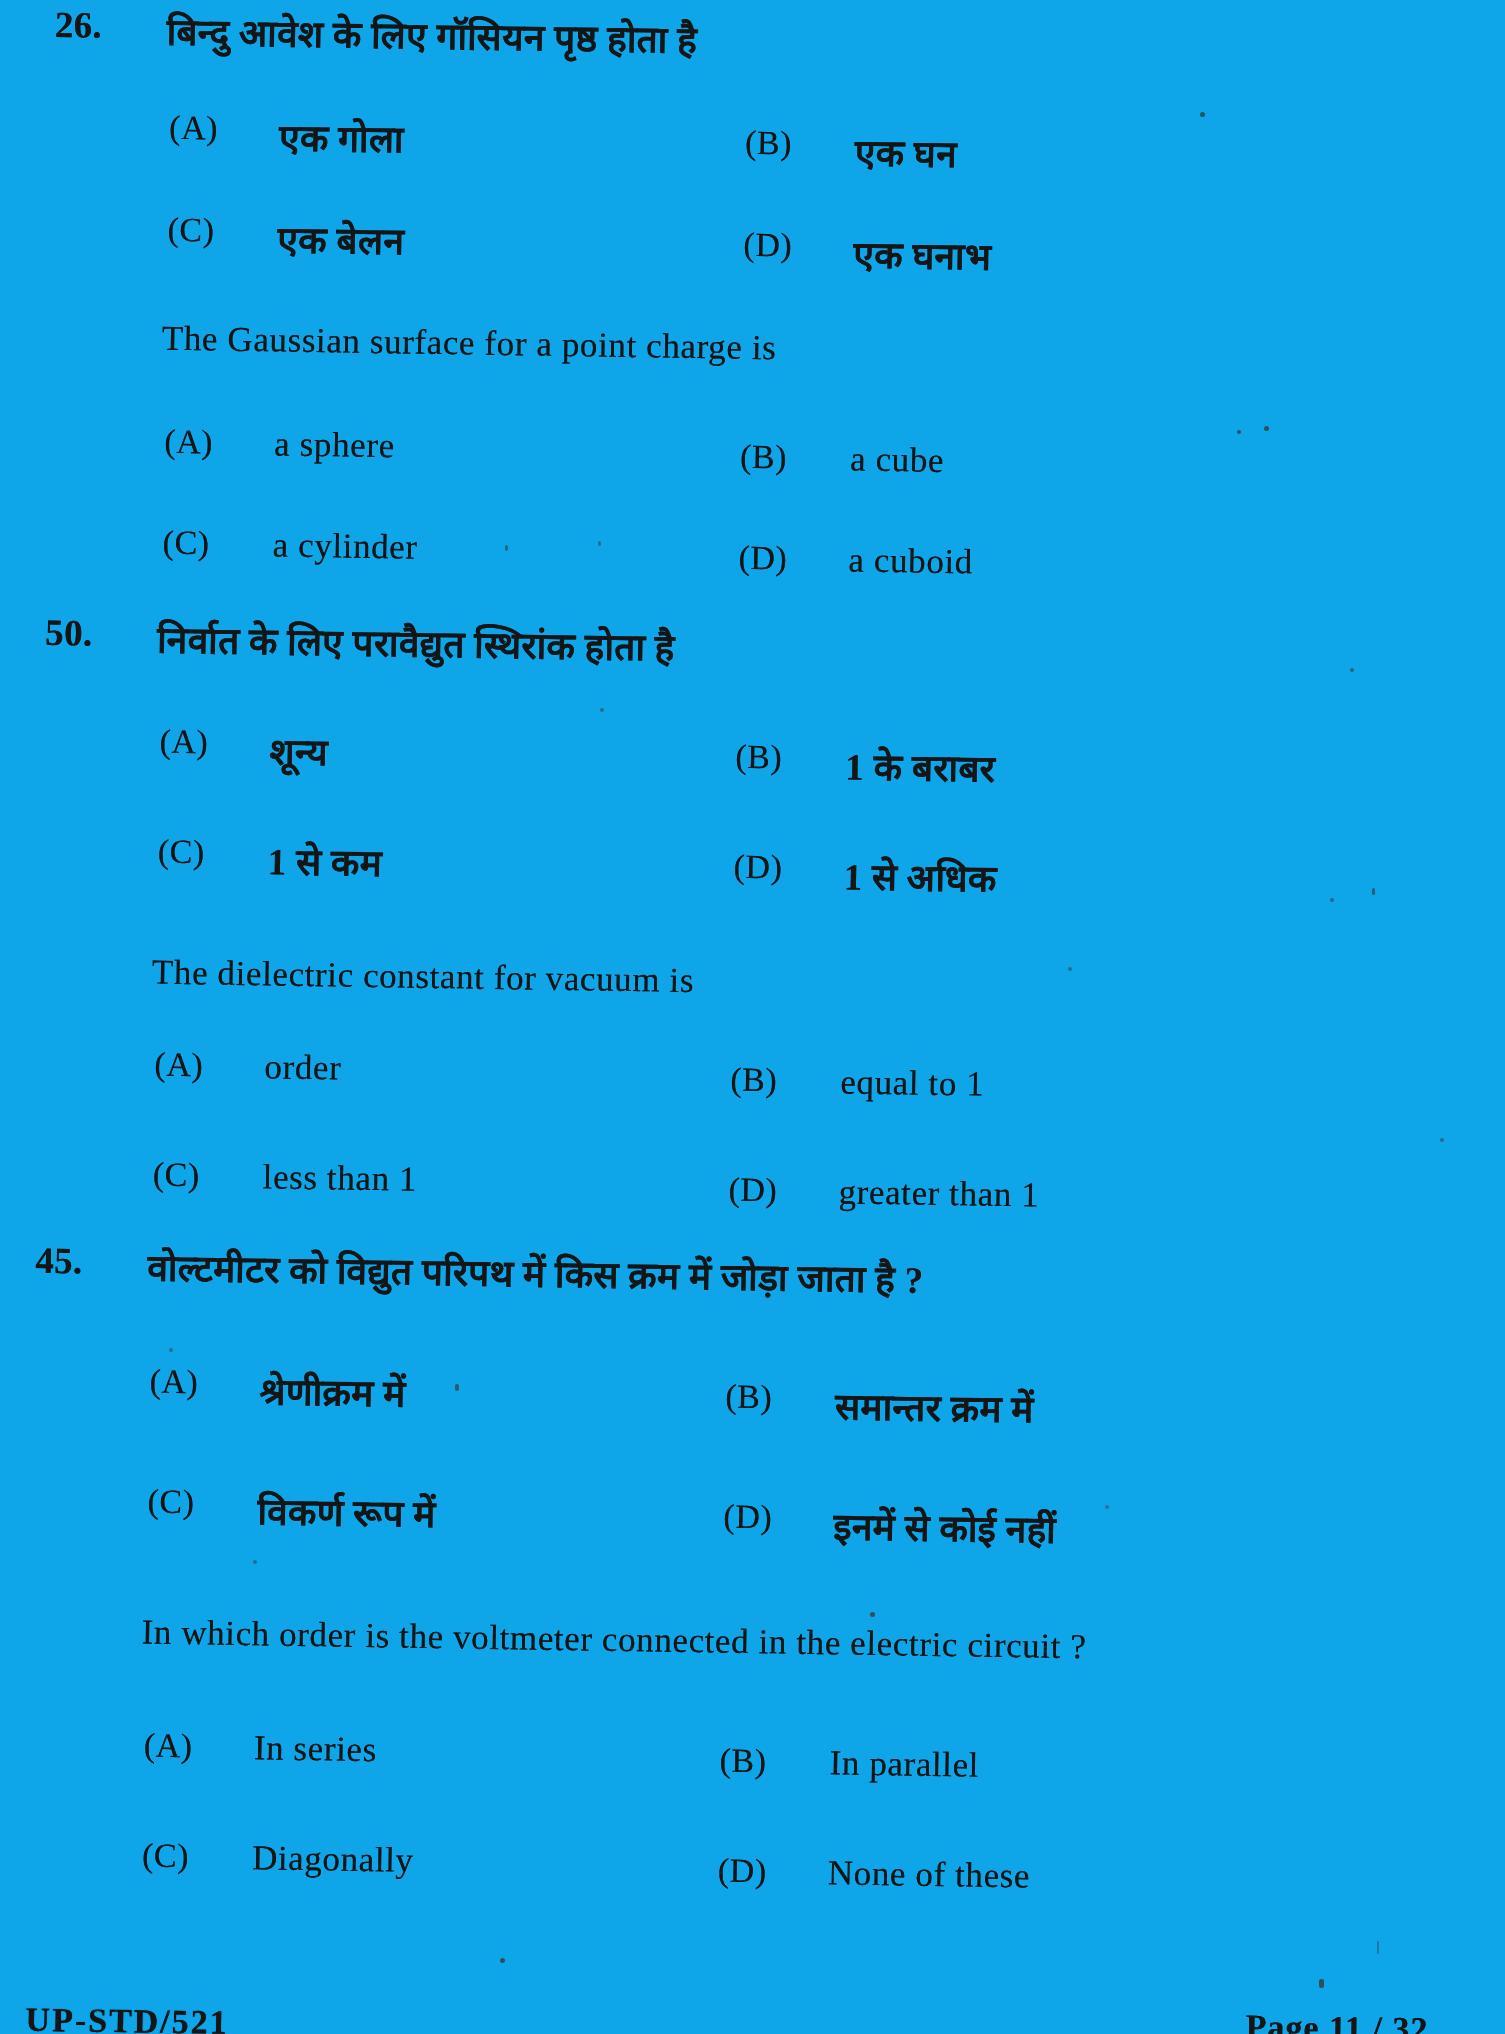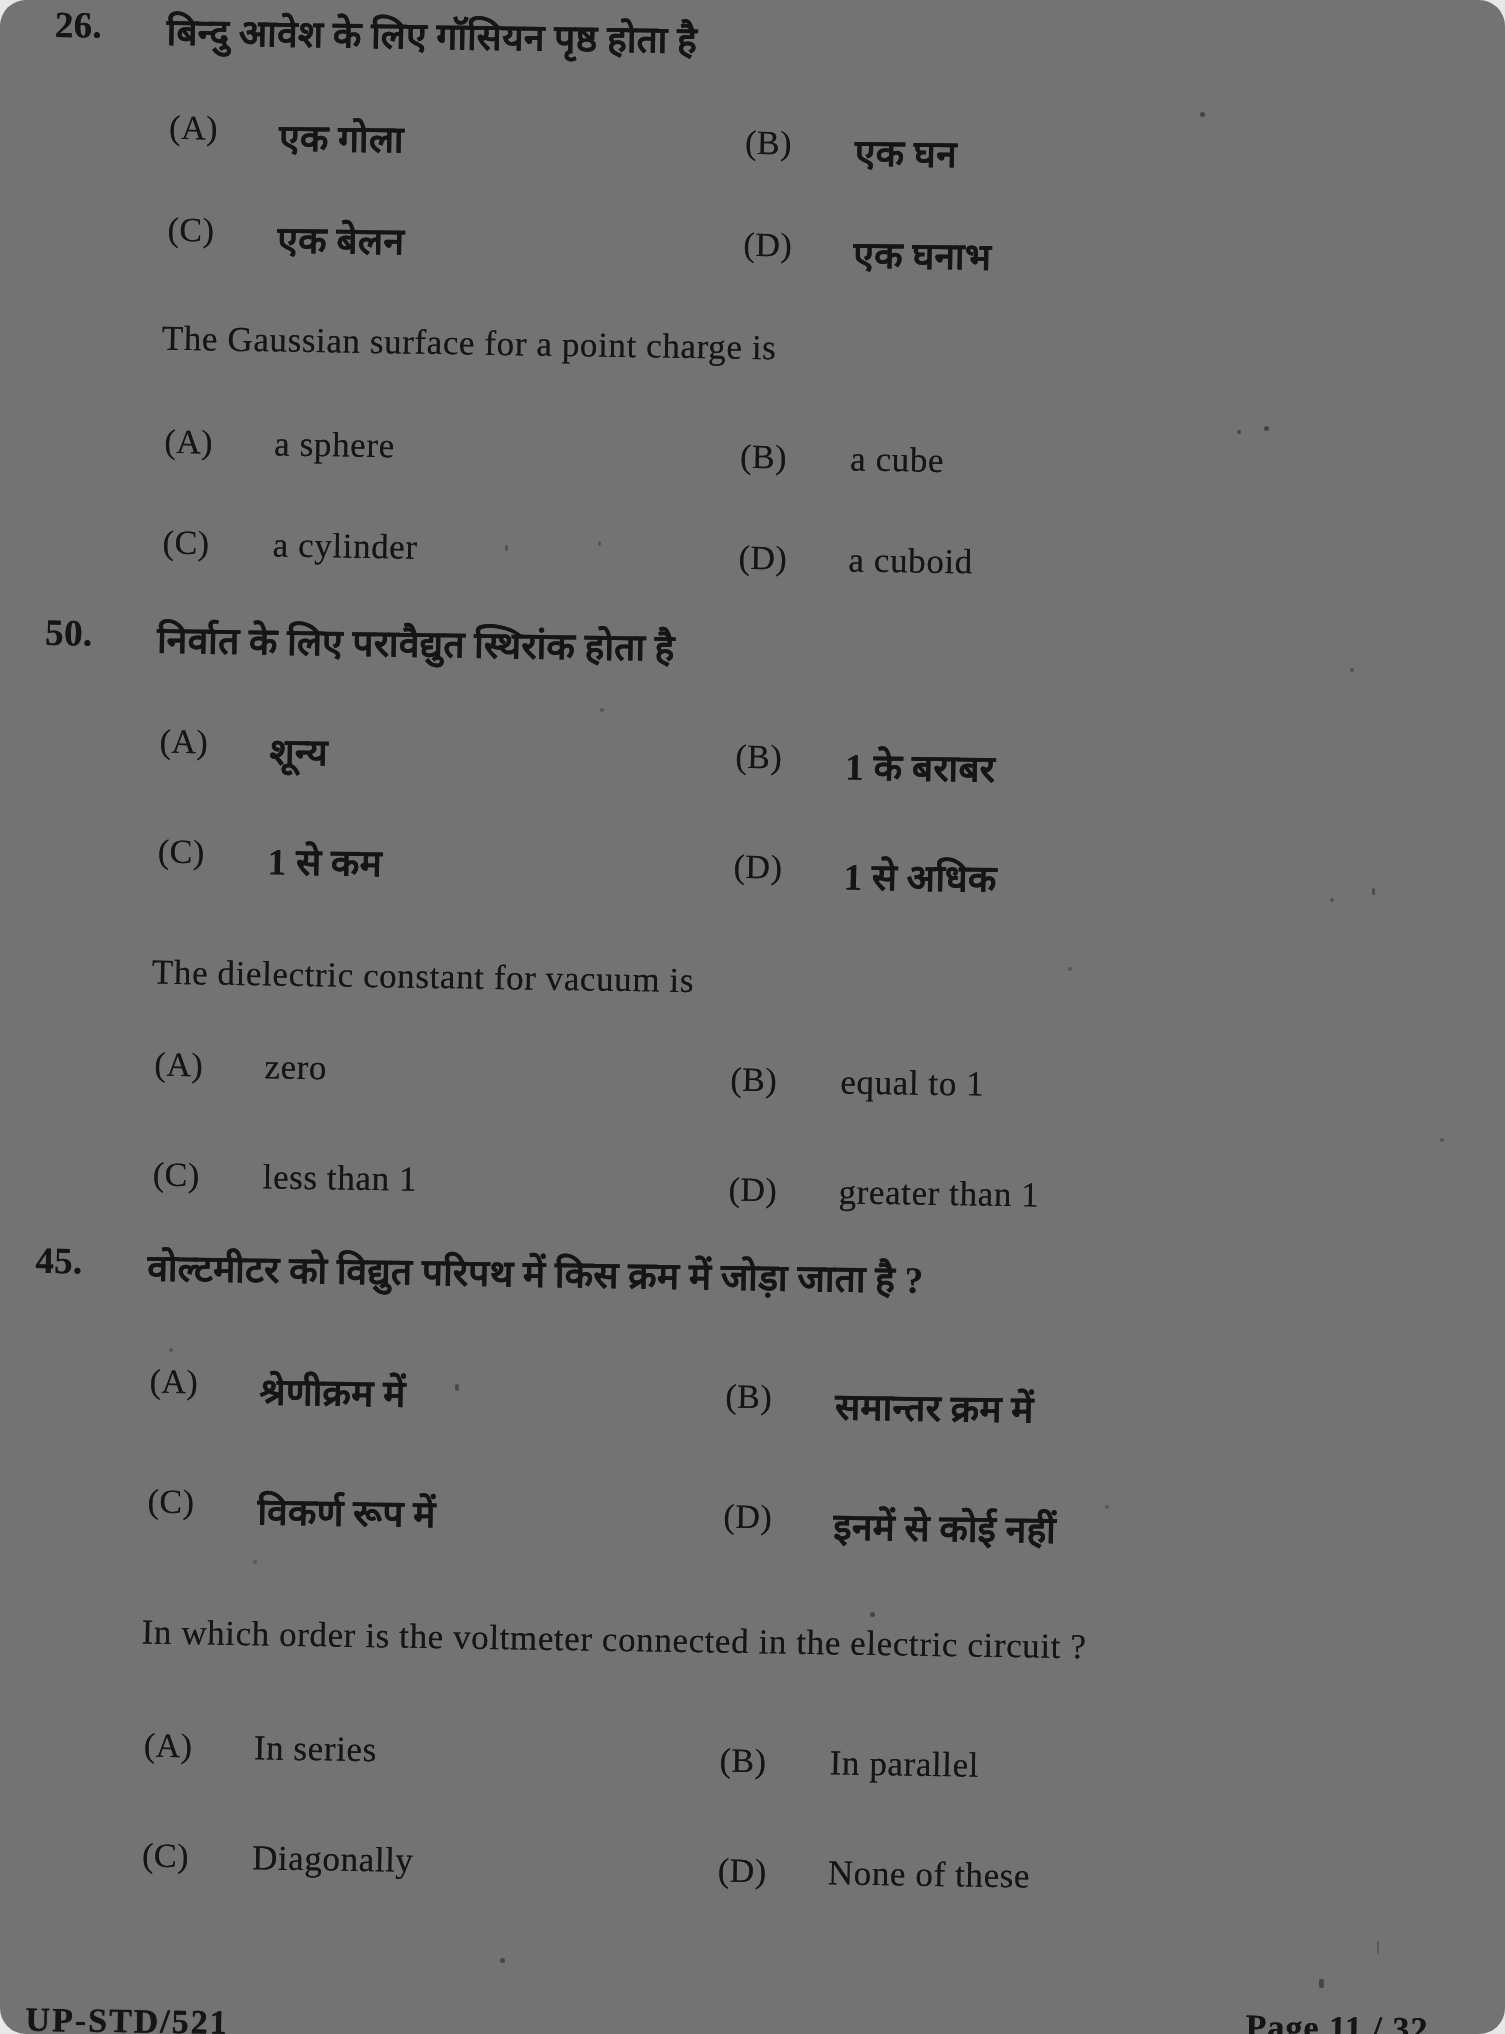--- a/index.html
+++ b/index.html
@@ -1,20 +1,19 @@
 <!DOCTYPE html>
 <html><head>
 <meta charset="utf-8">
 <style>
   html,body{margin:0;padding:0;background:#e8e8e8;}
   #page{
     position:relative;width:1505px;height:2034px;overflow:hidden;
-    background:#737373;color:#151515;
+    background:#0ea5e9;color:#151515;
     font-family:"Liberation Serif","DejaVu Serif",serif;
-    border-radius:26px;
   }
   #paper{position:absolute;inset:0;transform:rotate(0.9deg);transform-origin:50% 48%;}
   .row{position:absolute;left:0;right:0;white-space:nowrap;}
   .num{position:absolute;left:40px;font-size:36px;letter-spacing:1px;}
   .qhi{position:absolute;left:152px;}
   .qen{position:absolute;left:152px;}
   .ol{position:absolute;left:156px;}           
   .ot{position:absolute;left:266px;}           
   .ol.r{left:732px;top:6px;}                   
   .ot.r{left:842px;top:6px;}                   
@@ -86,21 +85,21 @@
       <span class="ol lab">(C)</span>
       <span class="ot hi">1 से कम</span>
       <span class="ol lab r">(D)</span>
       <span class="ot hi r">1 से अधिक</span>
     </div>
     <div class="row" style="top:962px">
       <span class="qen en">The dielectric constant for vacuum is</span>
     </div>
     <div class="row" style="top:1055px">
       <span class="ol lab">(A)</span>
-      <span class="ot en">zero</span>
+      <span class="ot en">order</span>
       <span class="ol lab r">(B)</span>
       <span class="ot en r">equal to 1</span>
     </div>
     <div class="row" style="top:1165px">
       <span class="ol lab">(C)</span>
       <span class="ot en">less than 1</span>
       <span class="ol lab r">(D)</span>
       <span class="ot en r">greater than 1</span>
     </div>
 

